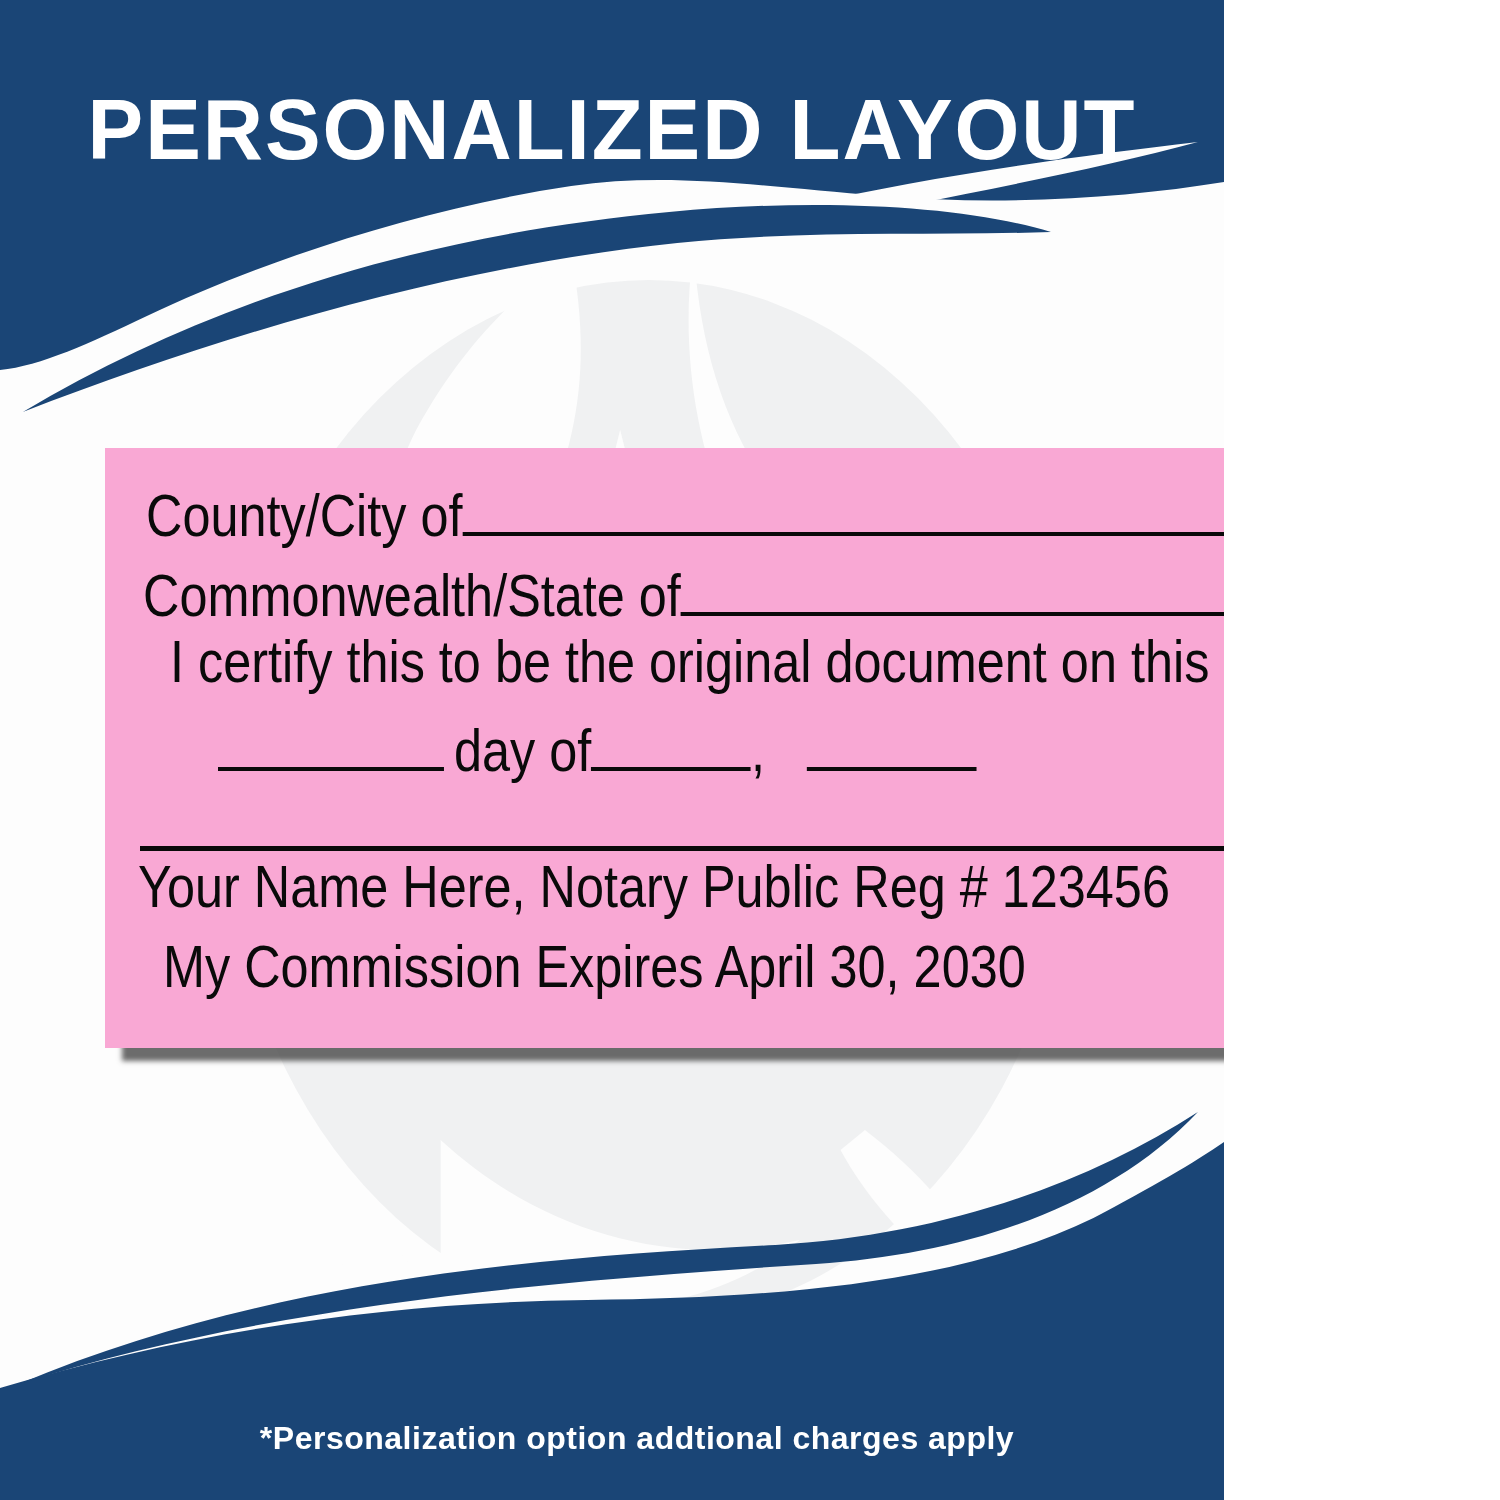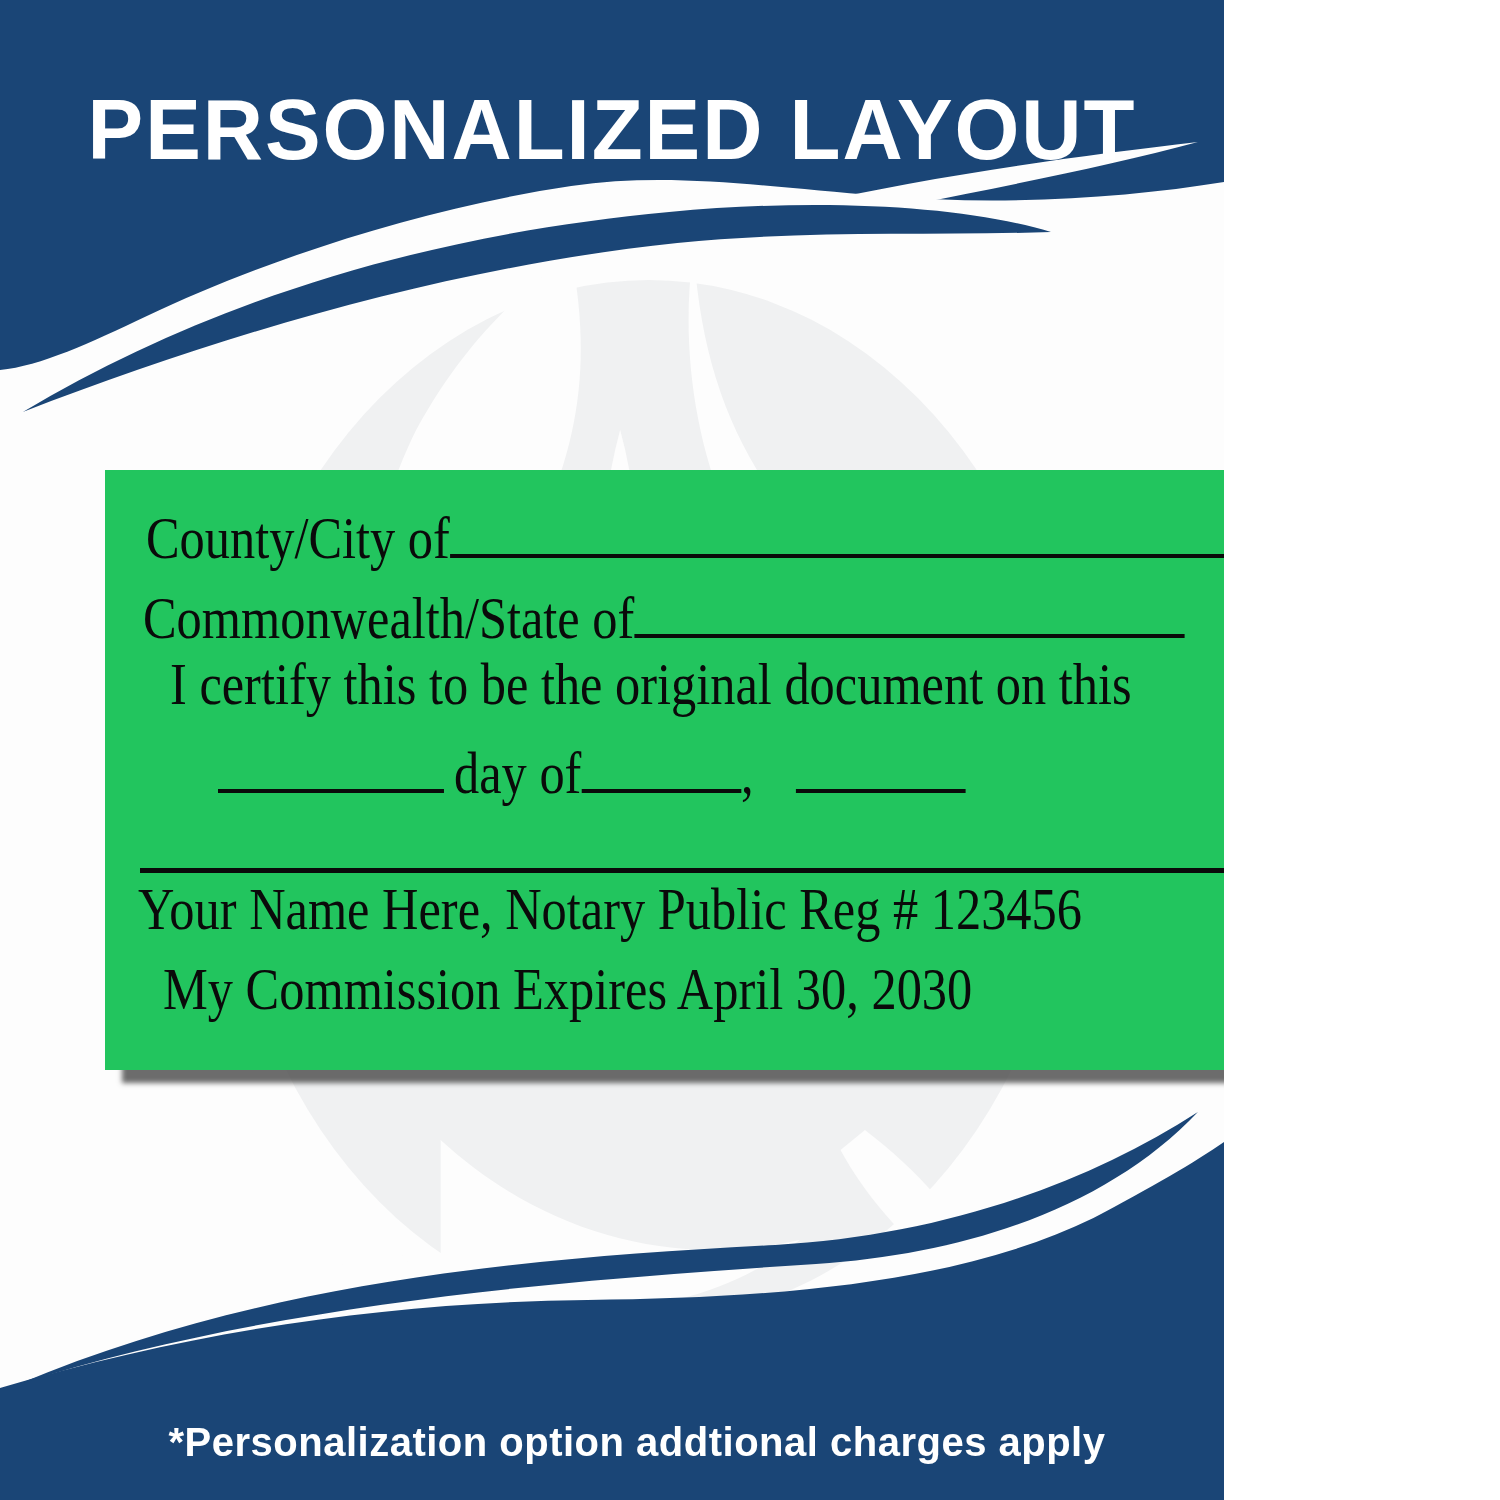--- a/index.html
+++ b/index.html
@@ -21,24 +21,23 @@
 
   .page-title{
     position:absolute;top:24px;left:0;width:100%;
     text-align:center;color:#fff;
     font-size:86px;font-weight:700;letter-spacing:2px;
     line-height:1.1;white-space:nowrap;
     transform:scaleX(0.97);transform-origin:center top;
   }
 
   .stamp-box{
-    position:absolute;left:105px;top:470px;width:1293px;height:600px;
-    background:#22c55e;
+    position:absolute;left:105px;top:448px;width:1293px;height:600px;
+    background:#f9a8d4;
     box-shadow:15px 15px 5px -2px rgba(82,82,82,0.85);
-    font-family:Liberation Serif, serif;
   }
   .stamp-line{
     position:absolute;left:0;top:0;
     white-space:nowrap;color:var(--ink);
     font-size:60px;line-height:1;font-weight:400;
     transform:scaleX(0.84);transform-origin:left top;
     width:1600px;
   }
   .blank{
     display:inline-block;height:0.92em;
@@ -47,21 +46,21 @@
   }
   .rule-line{
     position:absolute;left:35px;top:398px;width:1215px;height:0;
     border-top:5px solid var(--ink);
   }
 
   .footer-note{
     position:absolute;left:0;top:1420px;width:100%;
     box-sizing:border-box;padding-left:50px;
     text-align:center;color:#fff;
-    font-size:40px;font-weight:700;letter-spacing:0.5px;
+    font-size:32px;font-weight:700;letter-spacing:0.5px;
     white-space:nowrap;
   }
 </style>
 </head>
 <body>
 
 <div class="page">
 
   <svg class="bg-art" viewBox="0 0 1500 1500" preserveAspectRatio="none" aria-hidden="true">
 

